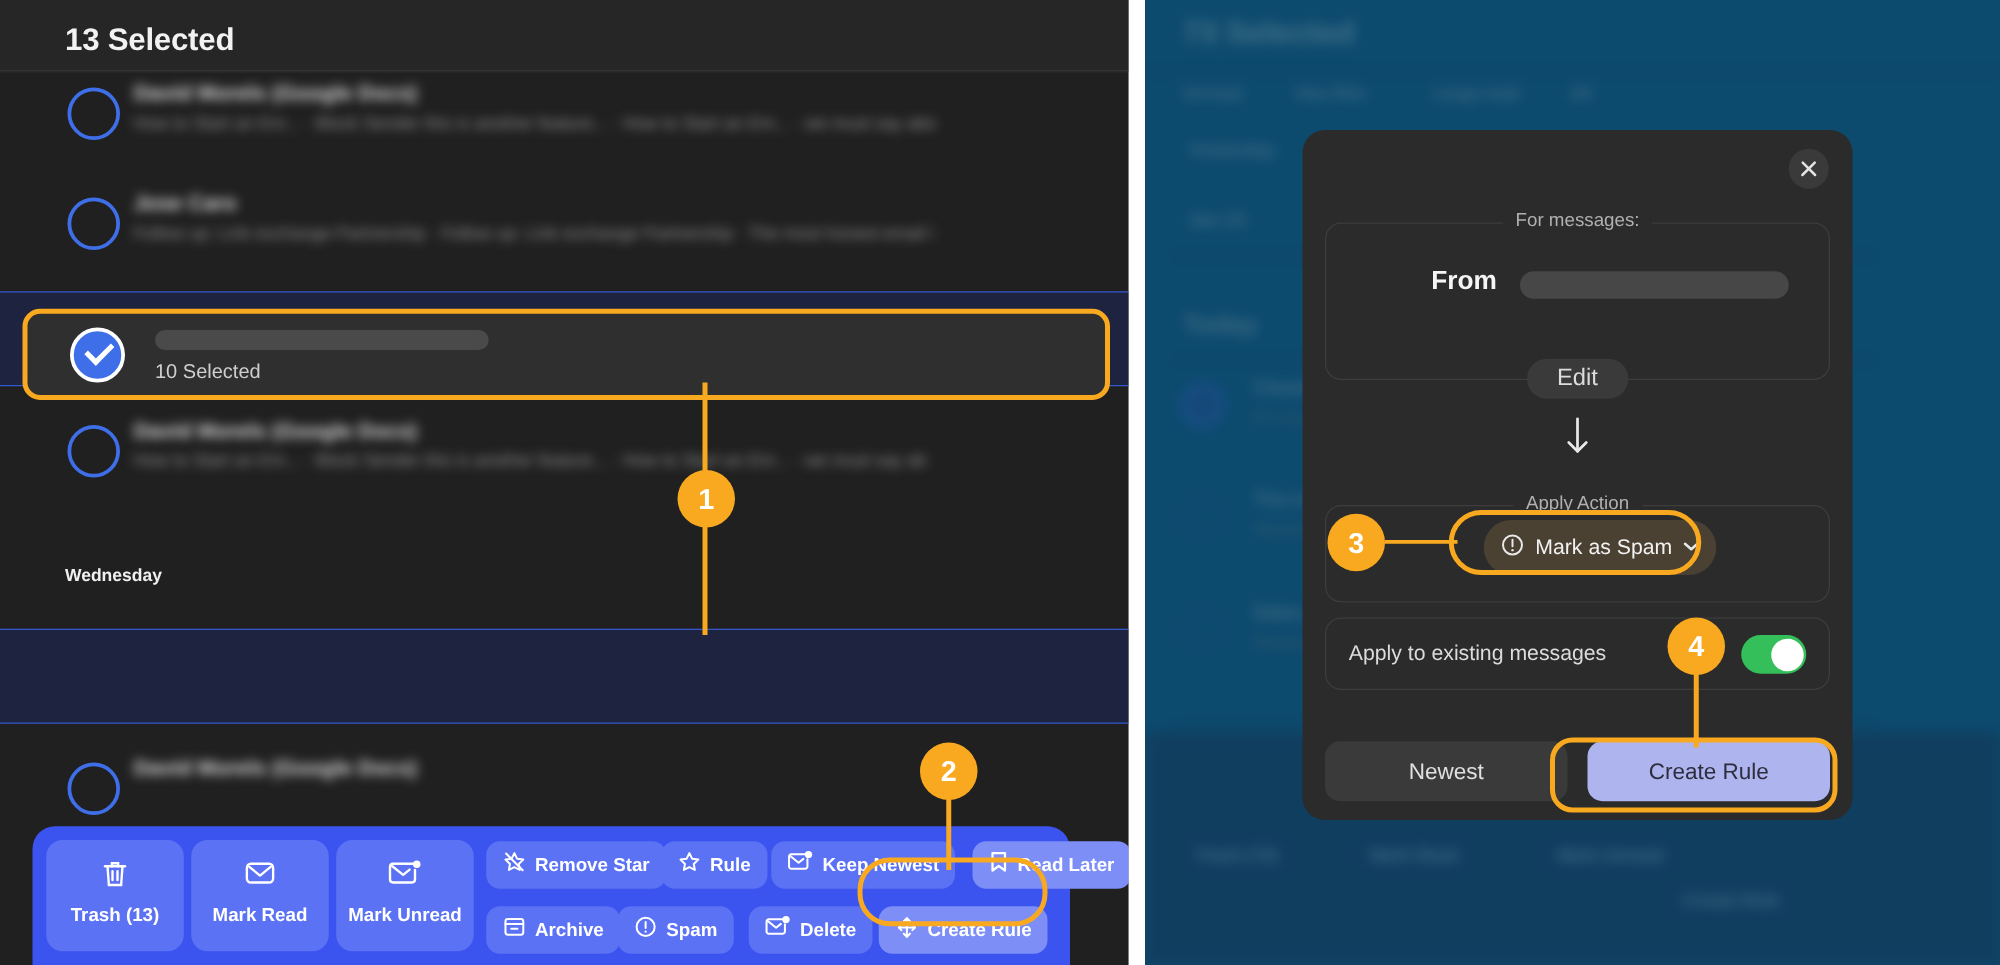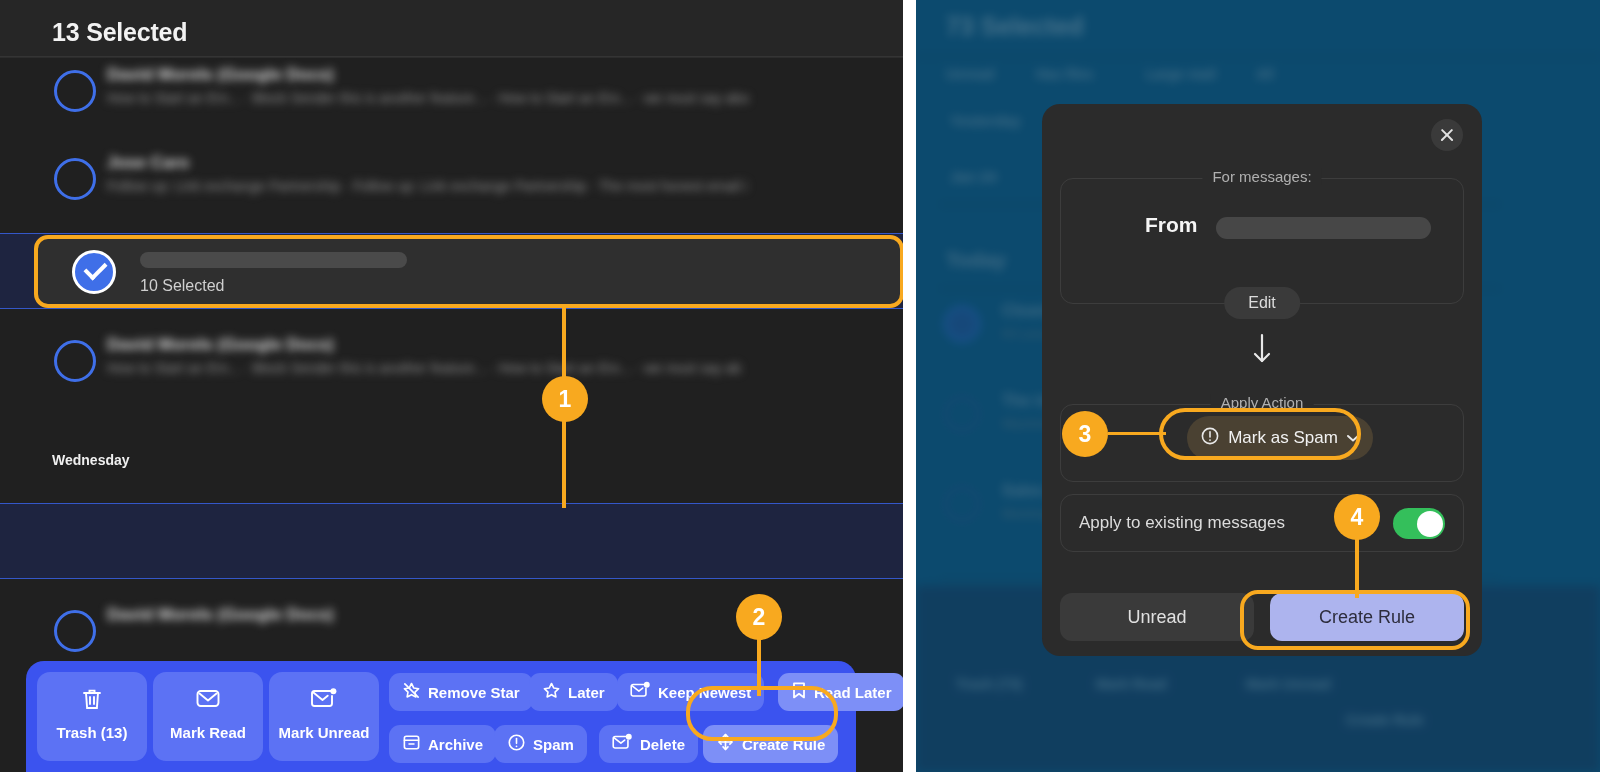--- a/index.html
+++ b/index.html
@@ -152,21 +152,21 @@
     position: absolute; height: 22px; border-radius: 11px; background: #474747;
   }
   .inbox-text {
     position: absolute; width: 100%; text-align: center;
     font-size: 17px; color: #c9c9c9;
   }
   #edit-btn {
     position: absolute; left: 50%; transform: translateX(-50%);
     height: 32px; padding: 0 24px; background: #3a3a3a; border-radius: 16px;
     display: flex; align-items: center; justify-content: center;
-    font-size: 16px; color: #dcdcdc;
+    font-size: 19px; color: #dcdcdc;
   }
   #down-arrow {
     position: absolute; left: 50%; transform: translateX(-50%);
     color: #e8e8e8;
   }
   #action-dropdown {
     position: absolute; height: 44px; background: #4a4132; border-radius: 22px;
     display: flex; align-items: center; justify-content: center; gap: 8px;
   }
   #action-dropdown .ad-label { font-size: 17px; color: #f2f2f2; white-space: nowrap; }
@@ -228,21 +228,21 @@
     </div>
 
     <div class="mail-row" style="top:150px;height:100px;">
       <div class="mail-circle" style="left:54px;top:8px;"></div>
       <div class="blur-name" style="left:107px;top:3px;">Jose Caro</div>
       <div class="blur-prev" style="left:107px;top:28px;">Follow up: Link exchange Partnership  ·  Follow up: Link exchange Partnership  ·  The most honest email i</div>
     </div>
 
     <div class="sel-row-bg" style="left:0;top:233px;width:903px;height:76px;"></div>
 
-    <div class="hl-row" style="left:18px;top:235px;width:870px;height:73px;margin-left:16px;">
+    <div class="hl-row" style="left:18px;top:247px;width:870px;height:73px;">
       <div class="hl-check" style="left:34px;top:11px;"></div>
       <div class="pill-placeholder" style="left:102px;top:13px;width:267px;"></div>
       <div class="hl-label" style="left:102px;top:38px;">10 Selected</div>
     </div>
 
     <div class="mail-row" style="top:330px;height:100px;">
       <div class="mail-circle" style="left:54px;top:10px;"></div>
       <div class="blur-name" style="left:107px;top:5px;">David Morels (Google Docs)</div>
       <div class="blur-prev" style="left:107px;top:30px;">How to Start an Em...  ·  Block Sender this is another feature...  ·  How to Start an Em...  ·  we must say ab</div>
     </div>
@@ -301,21 +301,21 @@
         </span>
         <span class="c-label">Remove Star</span>
       </div>
 
       <div class="chip" style="left:503px;top:12px;">
         <span>
           <svg width="19" height="19" viewBox="0 0 20 20" fill="none" stroke="#fff" stroke-width="1.7" stroke-linejoin="round" stroke-linecap="round">
             <path d="M10 2.6l2.3 4.7 5.2.8-3.8 3.6.9 5.1L10 14.4l-4.6 2.4.9-5.1L2.5 8.1l5.2-.8z"></path>
           </svg>
         </span>
-        <span class="c-label">Later</span>
+        <span class="c-label">Rule</span>
       </div>
 
       <div class="chip" style="left:591px;top:12px;">
         <span>
           <svg width="21" height="19" viewBox="0 0 22 19" fill="none" stroke="#fff" stroke-width="1.7" stroke-linejoin="round" stroke-linecap="round">
             <path d="M16.4 3.2H3.2A1.9 1.9 0 0 0 1.3 5.1v8.2a1.9 1.9 0 0 0 1.9 1.9h11.6a1.9 1.9 0 0 0 1.9-1.9V7.3"></path>
             <path d="M2.3 4.6l7 5.6 4-3.2"></path>
             <circle cx="17.6" cy="3.4" r="3.1" fill="#fff" stroke="none"></circle>
           </svg>
         </span>
@@ -453,21 +453,21 @@
           </svg>
         </span>
       </div>
 
       <div class="fieldset" style="left:18px;top:390px;width:404px;height:58px;">
         <div class="apply-label" style="left:18px;top:18px;">Apply to existing messages</div>
         <div id="toggle" style="right:18px;top:13px;"></div>
       </div>
 
       <div id="cancel-btn" style="left:18px;top:489px;width:194px;">
-        <span>Unread</span>
+        <span>Newest</span>
       </div>
       <div id="create-rule-btn" style="left:228px;top:489px;width:194px;">
         <span>Create Rule</span>
       </div>
 
     </div>
   </div>
 
   <div id="overlay">
 

